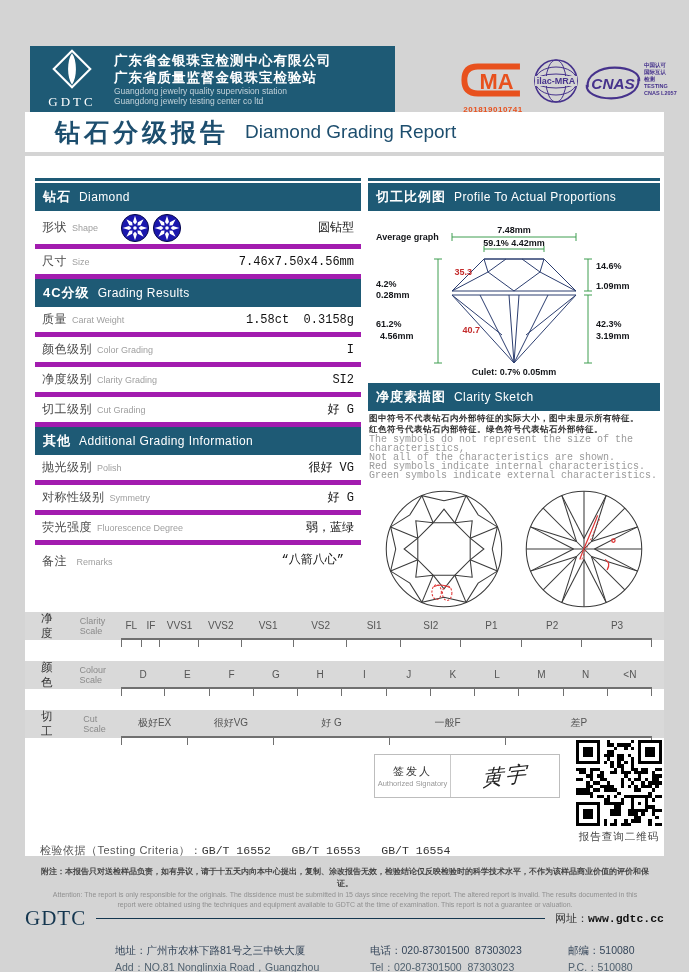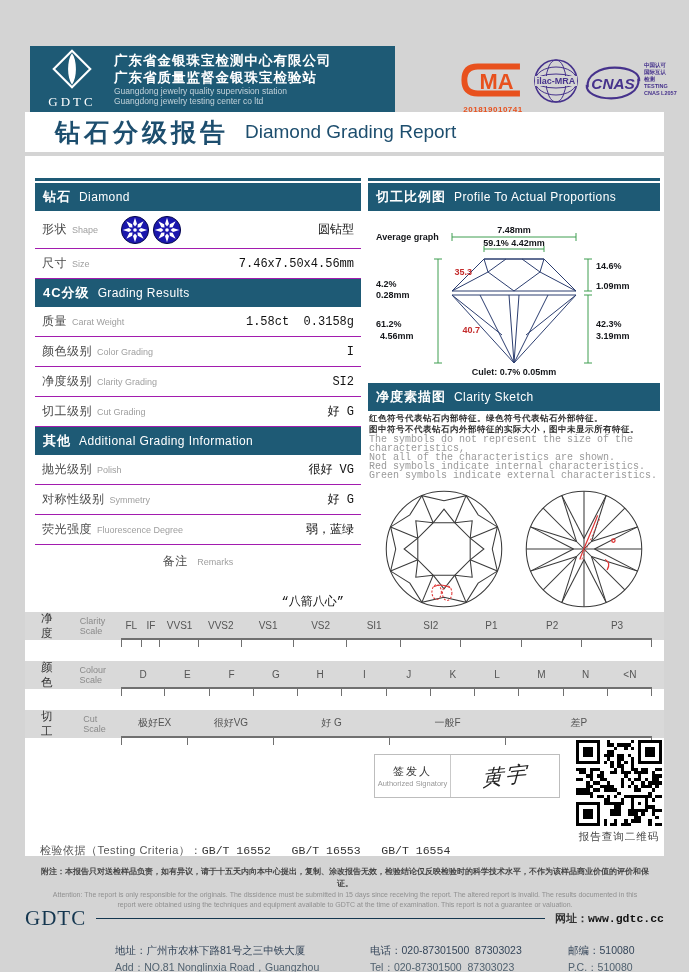--- a/index.html
+++ b/index.html
@@ -34,23 +34,23 @@
   .mgap { display:inline-block; width:38px; }
 
   .topbar { position:absolute; height:3px; background:#1e5a75; top:178px; }
   .topbar.l { left:35px; width:326px; } .topbar.r { left:368px; width:292px; }
 
   
   .left-col { position:absolute; left:35px; top:183px; width:326px; }
   .band { background:#1e5a75; color:#fff; height:22px; display:flex; align-items:center; padding:14px 8px; gap:8px; }
   .band .bcn { font-size:13px; font-weight:bold; letter-spacing:1px; }
   .band .ben { font-size:12px; letter-spacing:.4px; }
-  .lrow { display:flex; align-items:center; min-height:30px; border-bottom:1px solid #a21caf; padding:0 7px; background:#fff;text-align:center; }
+  .lrow { display:flex; align-items:center; min-height:30px; border-bottom:5px solid #a21caf; padding:0 7px; background:#fff; }
   .lrow.shape { min-height:38px; }
-  .lrow.remarks { min-height:72px; flex-direction:column; align-items:stretch; justify-content:space-between; padding:6px 7px;gap:20px; }
+  .lrow.remarks { min-height:72px; flex-direction:row; align-items:stretch; justify-content:space-between; padding:6px 7px;gap:20px; }
   .lcn { font-size:12px; color:#4a4a4a; letter-spacing:.5px; }
   .len { font-size:9px; color:#9f9f9f; margin-left:5px; }
   .lval { margin-left:auto; font-family:"Liberation Mono","DejaVu Sans Mono",monospace; font-size:12px; color:#111; white-space:pre; }
   .remarks .lval { margin-left:auto; margin-right:10px; }
   .imgs { margin-left:22px; display:flex; gap:2px; }
 
   
   .right-col { position:absolute; left:368px; top:183px; width:292px; }
   .profile-svg { display:block; margin:6px 0; }
   .notes { padding:2px 1px 2px 1px; }
@@ -83,21 +83,21 @@
   .crit-label { font-size:11px; color:#555; letter-spacing:.5px; }
   .crit-val { font-family:"Liberation Mono","DejaVu Sans Mono",monospace; font-size:11.5px; color:#333; white-space:pre; }
   .disclaimer { position:absolute; left:40px; top:866px; width:610px; text-align:center; }
   .dcn { font-size:8px; font-weight:bold; color:#444; line-height:12px; }
   .den { font-size:7px; color:#909090; line-height:9.5px; }
 
   .footer { position:absolute; left:25px; top:906px; width:639px; }
   .f-top { display:flex; align-items:center; }
   .g-logo { font-family:"Liberation Serif", serif; font-size:21px; color:#14364f; letter-spacing:1px; }
   .f-line { flex:1; height:1px; background:#14364f; margin:0 10px; }
-  .f-site-label { font-size:11px; font-weight:bold; color:#333; }
+  .f-site-label { font-size:11px; font-weight:normal; color:#333; }
   .f-site { font-size:11.5px; font-weight:bold; font-family:"Liberation Mono","DejaVu Sans Mono",monospace; color:#111; }
   .f-grid { margin:7px 0 0 90px; display:grid; grid-template-columns:255px 198px 1fr; row-gap:3px; font-size:10.5px; }
   .f-cn { color:#35465a; font-weight:normal;margin-top:6px; }
   .f-en { color:#50616f; }
 </style>
 </head>
 <body>
 
 <div class="page">
 
@@ -325,22 +325,22 @@
         <text x="112" y="116" text-anchor="end" fill="#c42b2b">40.7</text>
       </g>
     </svg>
 
     <div class="band">
       <span class="bcn">净度素描图</span>
       <span class="ben">Clarity Sketch</span>
     </div>
 
     <div class="notes">
+      <div class="ncn">图中符号不代表钻石内外部特征的实际大小，图中未显示所有特征。</div>
       <div class="ncn">红色符号代表钻石内部特征。绿色符号代表钻石外部特征。</div>
-      <div class="ncn">图中符号不代表钻石内外部特征的实际大小，图中未显示所有特征。</div>
       <div class="nen">The symbols do not represent the size of the characteristics,</div>
       <div class="nen">Not all of the characteristics are shown.</div>
       <div class="nen">Red symbols indicate internal characteristics.</div>
       <div class="nen">Green symbols indicate external characteristics.</div>
     </div>
 
     <div class="wheels">
       <svg id="wheelA" width="126" height="126" viewBox="0 0 120 120">
 
       <g stroke="#3a3a3a" stroke-width="1" fill="none">

